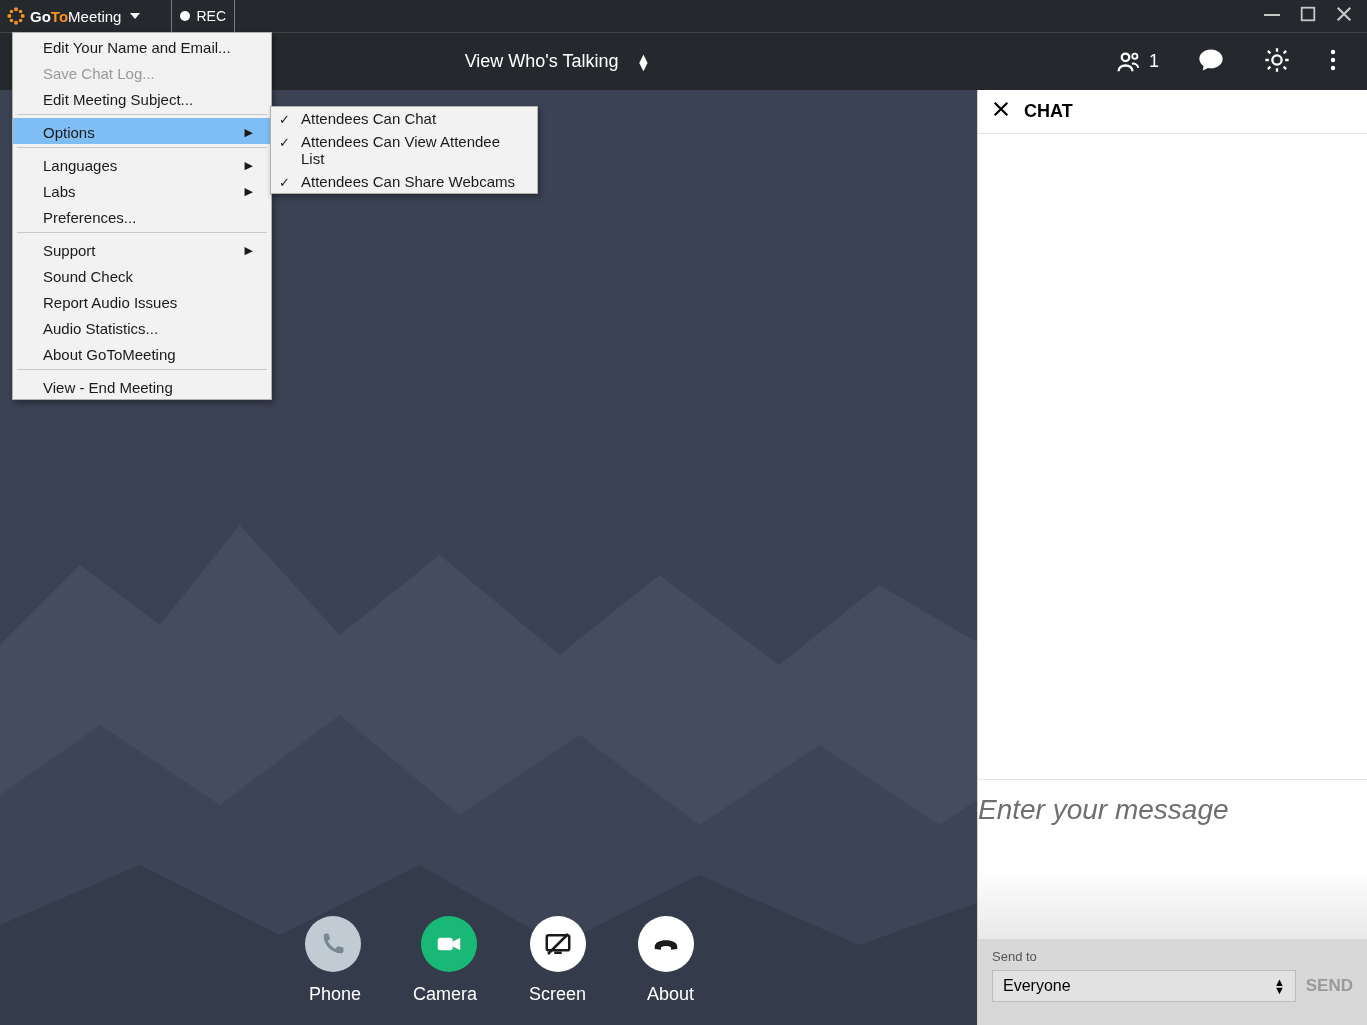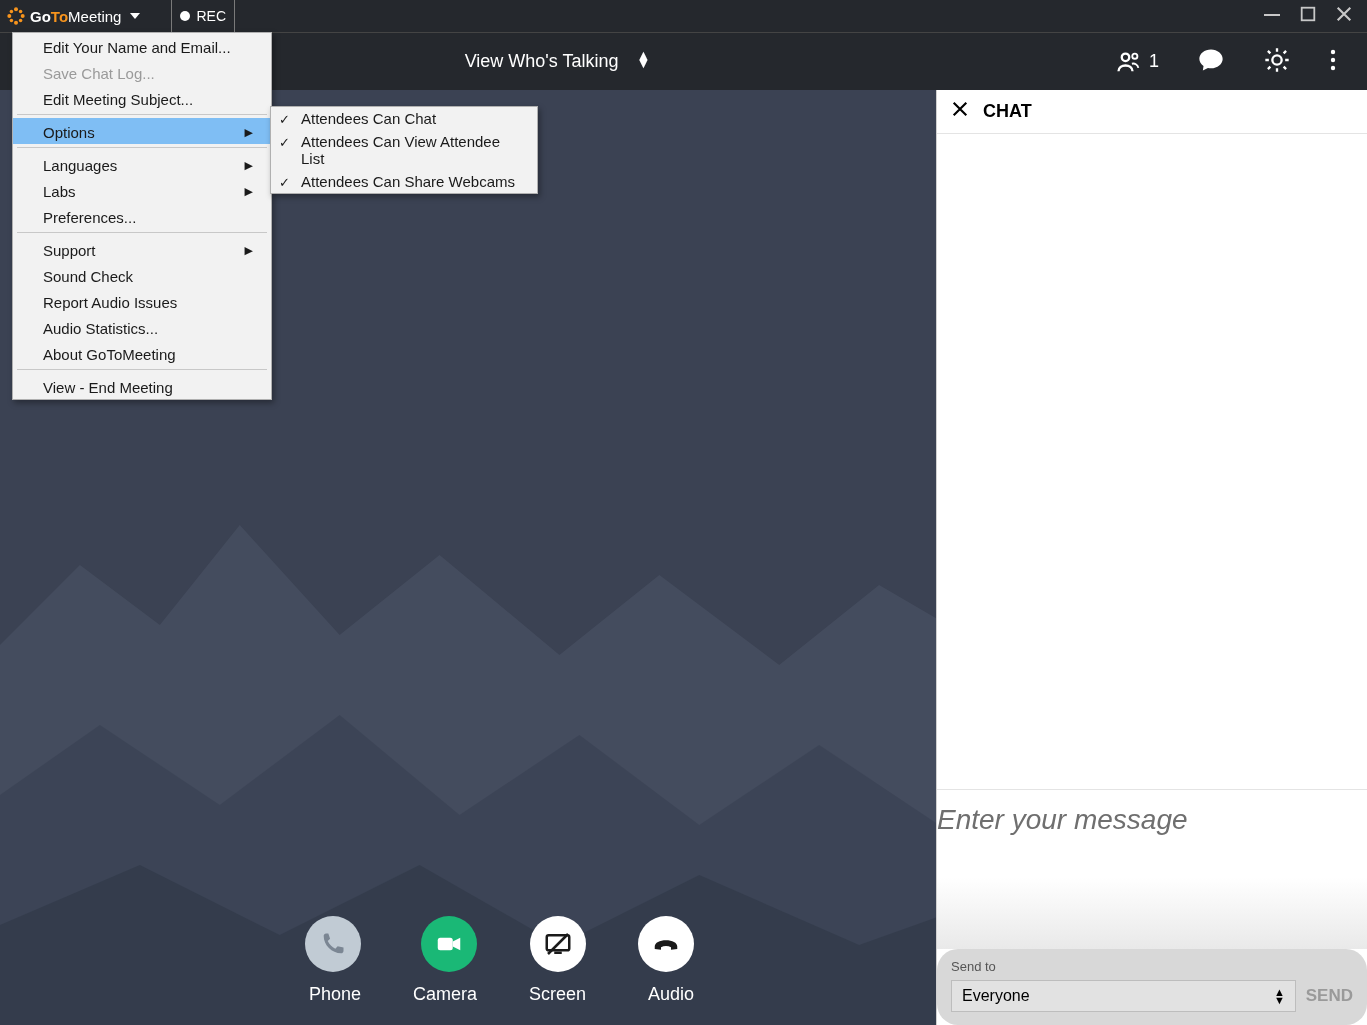--- a/index.html
+++ b/index.html
@@ -36,21 +36,21 @@
   
   .toolbar {
     height: 58px;
     background: #25282d;
     border-top: 1px solid #444;
     display:flex; align-items:center;
     color:#fff;
   }
   .view-talking {
     flex:1; text-align:center; font-size:18px;
-    display:flex; align-items:flex-start; justify-content:center; gap:18px;
+    display:flex; align-items:center; justify-content:center; gap:18px;
   }
   .talking-sort { font-size:14px; line-height:8px; display:flex; flex-direction:column; }
   .toolbar-right { display:flex; align-items:center; gap:38px; padding-right:30px; }
   .tb-people { display:flex; align-items:center; gap:6px; font-size:18px; }
   .tb-icon { width:28px; height:28px; fill:#fff; }
   .tb-chat-wrap { position:relative; }
   .tb-underline { position:absolute; left:-10px; right:-10px; bottom:-16px; height:3px; background:#f7941d; }
   
   .main { position:relative; height: calc(1025px - 90px); }
   
@@ -67,34 +67,34 @@
   }
   .action .circle {
     width:56px; height:56px; border-radius:50%;
     display:flex; align-items:center; justify-content:center;
   }
   .circle-gray { background:#c1cbd4; }
   .circle-green { background:#1ab876; }
   .circle-white { background:#fff; }
   
   .chat-panel {
-    position:absolute; top:0; right:0; width:431px; bottom:0;
+    position:absolute; top:0; right:0; width:390px; bottom:0;
     background:#fff; display:flex; flex-direction:column;
     border-left:1px solid #d0d0d0;
   }
   .chat-head { display:flex; align-items:center; gap:14px; padding:10px 14px; font-weight:700; font-size:18px; }
   .chat-head .x { font-size:20px; font-weight:400; }
   .chat-body { flex:1; border-top:1px solid #e4e4e4; }
   .chat-input {
     border-top:1px solid #e4e4e4;
     padding:14px 0; color:#6f6f6f; font-style:italic; font-size:28px;
     height:160px;
     background: linear-gradient(#ffffff, #ffffff 55%, #e9e9e9);
   }
-  .chat-foot { background:#d8d8d8; padding:10px 14px 13px;border-radius:21px; }
+  .chat-foot { background:#d8d8d8; padding:10px 14px 23px; }
   .chat-foot-label { font-size:13px; color:#555; margin-bottom:6px; }
   .chat-foot-row { display:flex; align-items:center; gap:10px; }
   .sendto {
     flex:1; background:#e2e2e2; border:1px solid #bdbdbd;
     padding:6px 10px; font-size:16px;
     display:flex; align-items:center; justify-content:space-between;
   }
   .send-btn { color:#9a9a9a; font-weight:700; font-size:17px; }
   .sort-arrows { font-size:11px; line-height:8px; display:flex; flex-direction:column; }
   
@@ -251,21 +251,21 @@
         </svg>
       </div>
       <span>Screen</span>
     </div>
     <div class="action">
       <div class="circle circle-white">
         <svg width="30" height="30" viewBox="0 0 24 24">
           <path d="M3 14c0-3 4-5 9-5s9 2 9 5v2l-5 .5v-2c-1.2-.6-2.6-.9-4-.9s-2.8.3-4 .9v2L3 16v-2z" fill="#1a1a1a"></path>
         </svg>
       </div>
-      <span>Audio</span>
+      <span>About</span>
     </div>
   </div>
 
   <div class="chat-panel">
     <div class="chat-head">
       <span class="x">
         <svg width="18" height="18" viewBox="0 0 20 20">
             <path d="M3 3 L17 17 M17 3 L3 17" stroke="#000" stroke-width="2.4"></path>
           </svg>
       </span>

